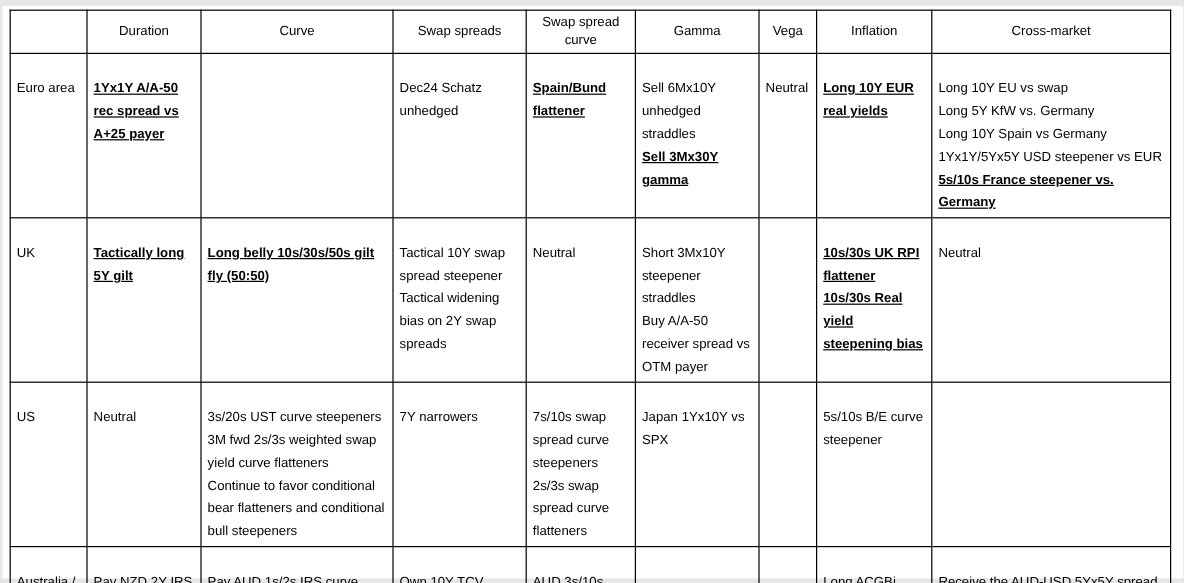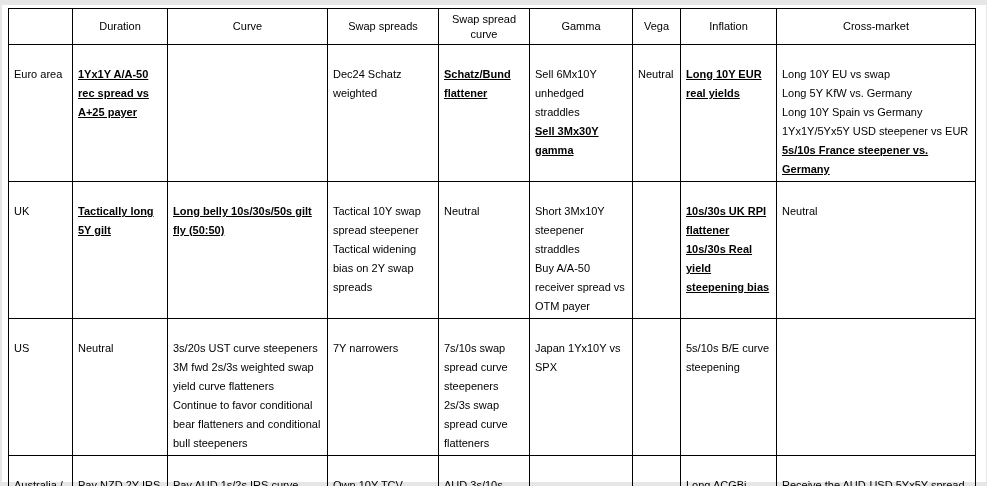--- a/index.html
+++ b/index.html
@@ -79,24 +79,24 @@
       </tr>
   </thead>
   <tbody id="table-body">
       <tr style="height: 87px;">
         <td class="region">Euro area</td>
         <td>
           <div class="item emph">1Yx1Y A/A-50 rec spread vs A+25 payer</div>
         </td>
         <td></td>
         <td>
-          <div class="item">Dec24 Schatz weighted</div>
+          <div class="item">Dec24 Schatz unhedged</div>
         </td>
         <td>
-          <div class="item emph">Schatz/Bund flattener</div>
+          <div class="item emph">Spain/Bund flattener</div>
         </td>
         <td>
           <div class="item">Sell 6Mx10Y unhedged straddles</div>
           <div class="item emph">Sell 3Mx30Y gamma</div>
         </td>
         <td>
           <div class="item">Neutral</div>
         </td>
         <td>
           <div class="item emph">Long 10Y EUR real yields</div>
@@ -152,21 +152,21 @@
         </td>
         <td>
           <div class="item">7s/10s swap spread curve steepeners</div>
           <div class="item">2s/3s swap spread curve flatteners</div>
         </td>
         <td>
           <div class="item">Japan 1Yx10Y vs SPX</div>
         </td>
         <td></td>
         <td>
-          <div class="item">5s/10s B/E curve steepening</div>
+          <div class="item">5s/10s B/E curve steepener</div>
         </td>
         <td></td>
       </tr>
       <tr style="height: 71px;">
         <td class="region">Australia / New Zealand</td>
         <td>
           <div class="item">Pay NZD 2Y IRS</div>
         </td>
         <td>
           <div class="item">Pay AUD 1s/2s IRS curve</div>

